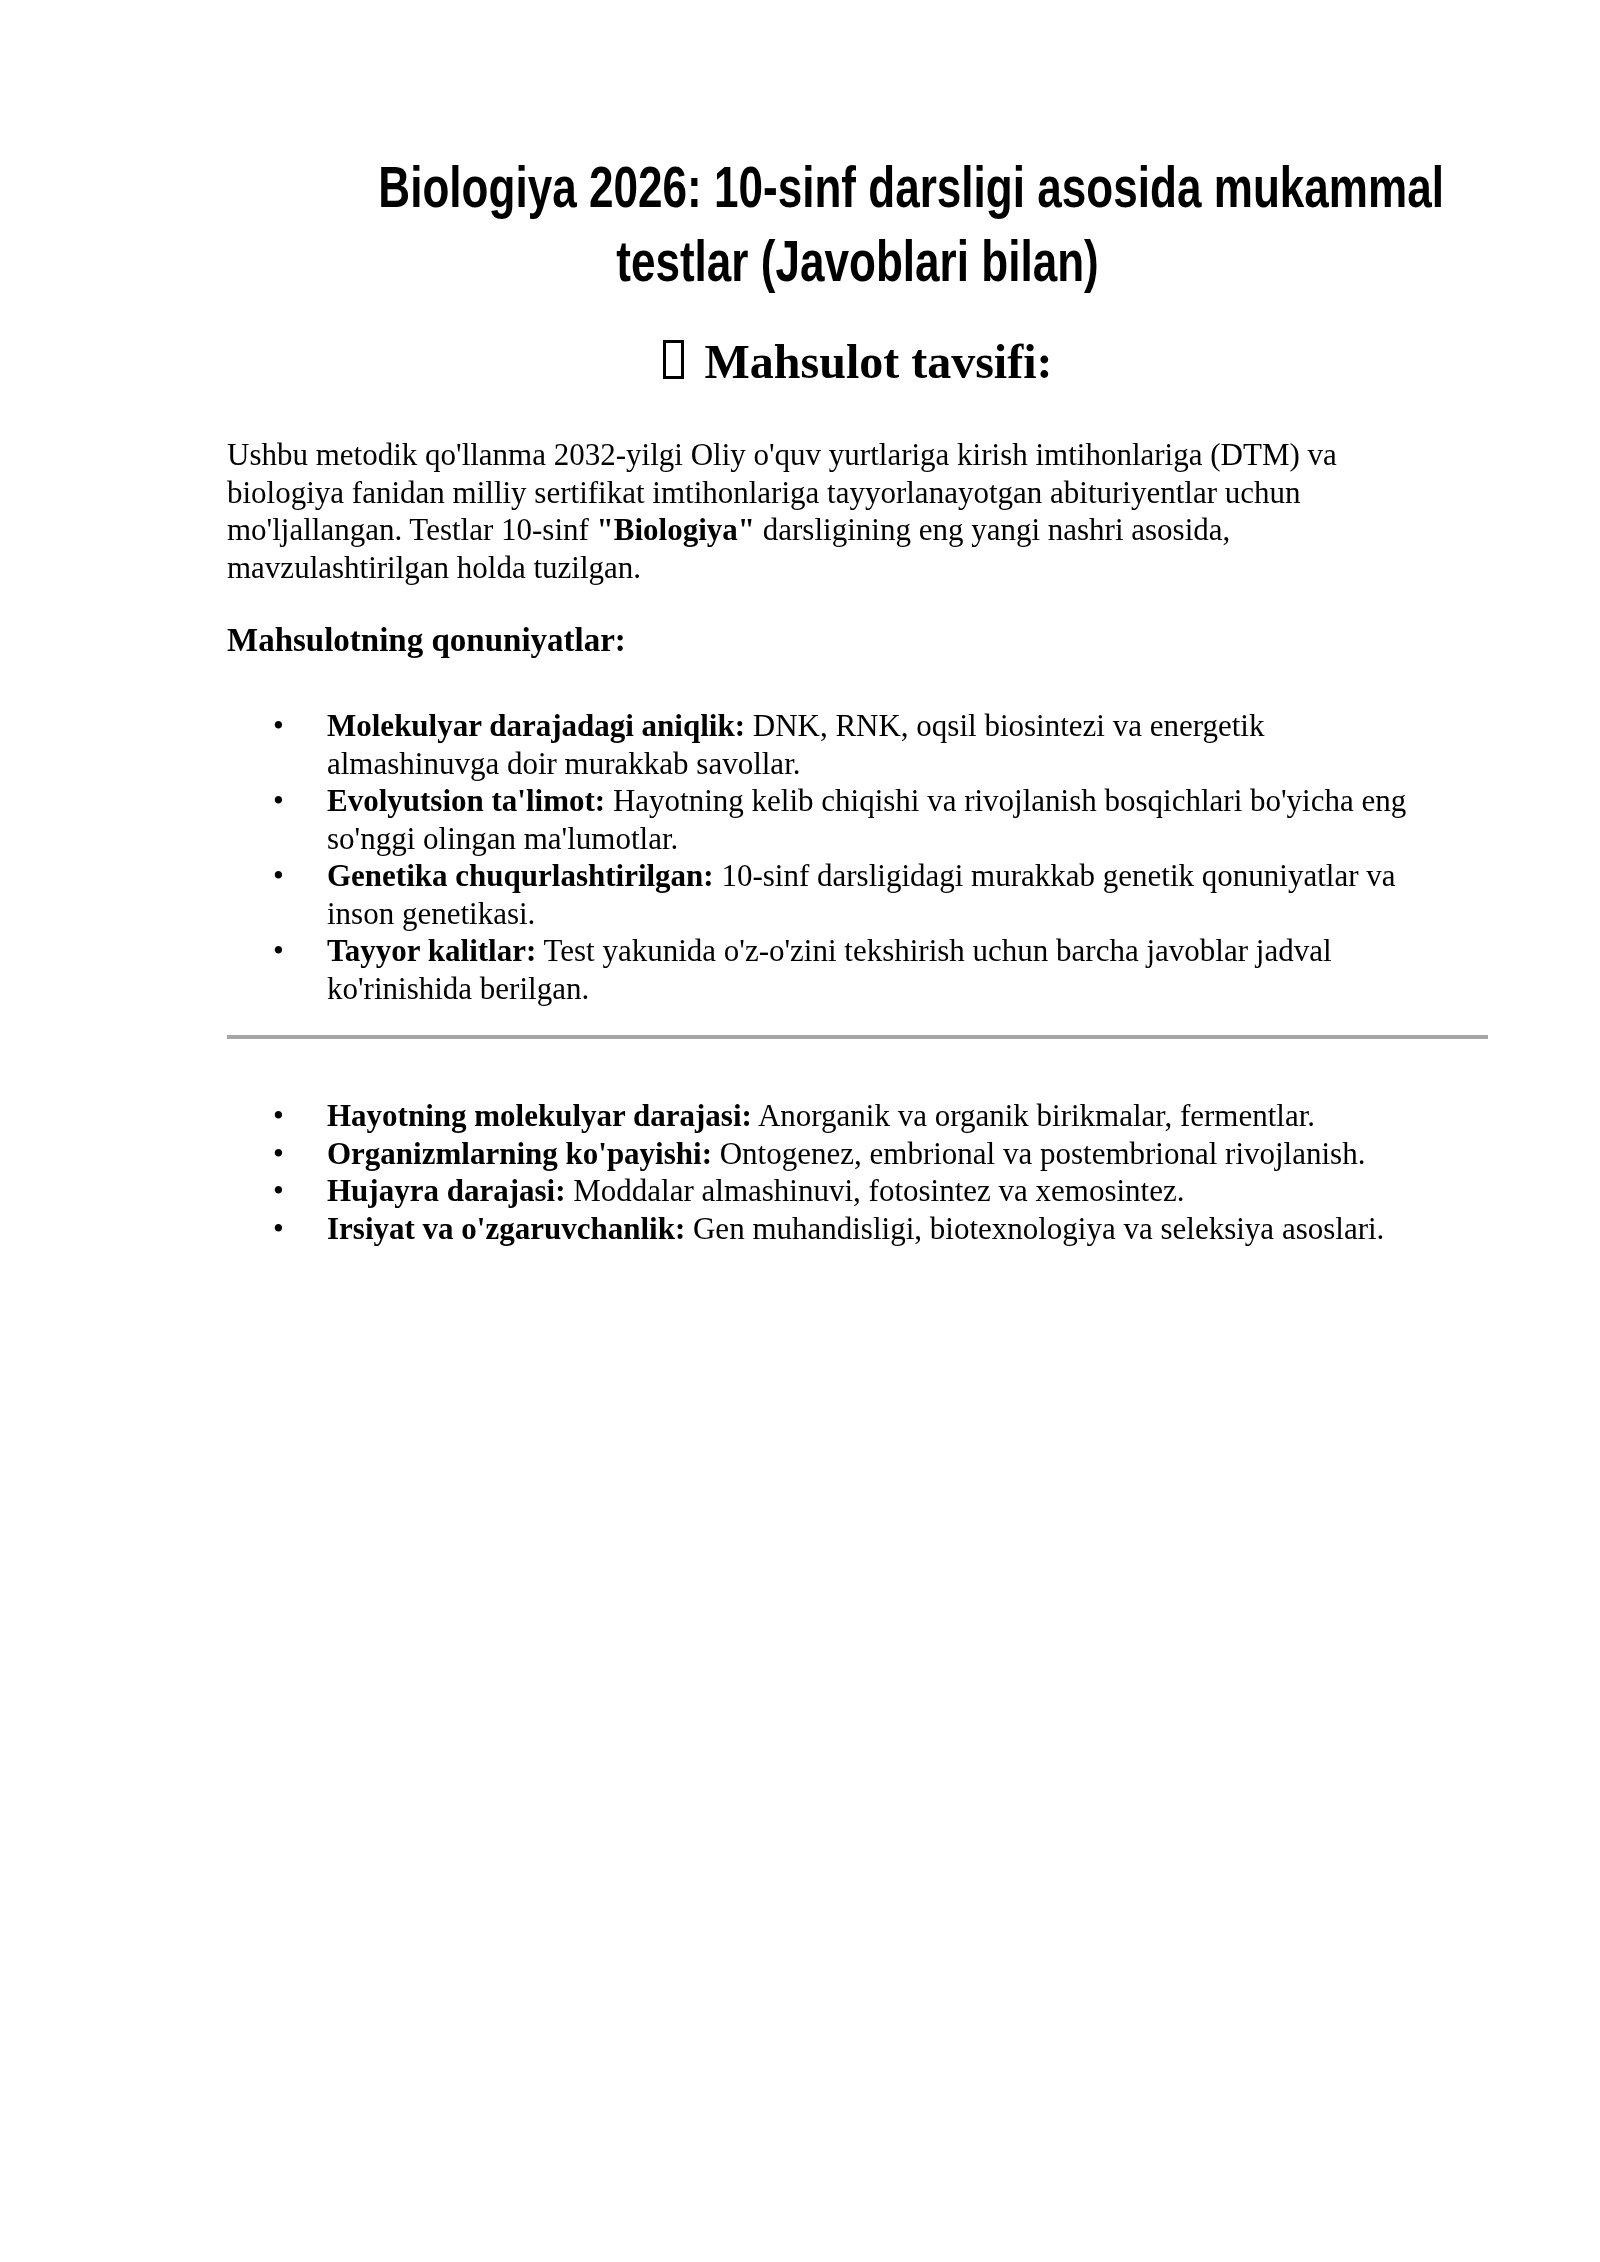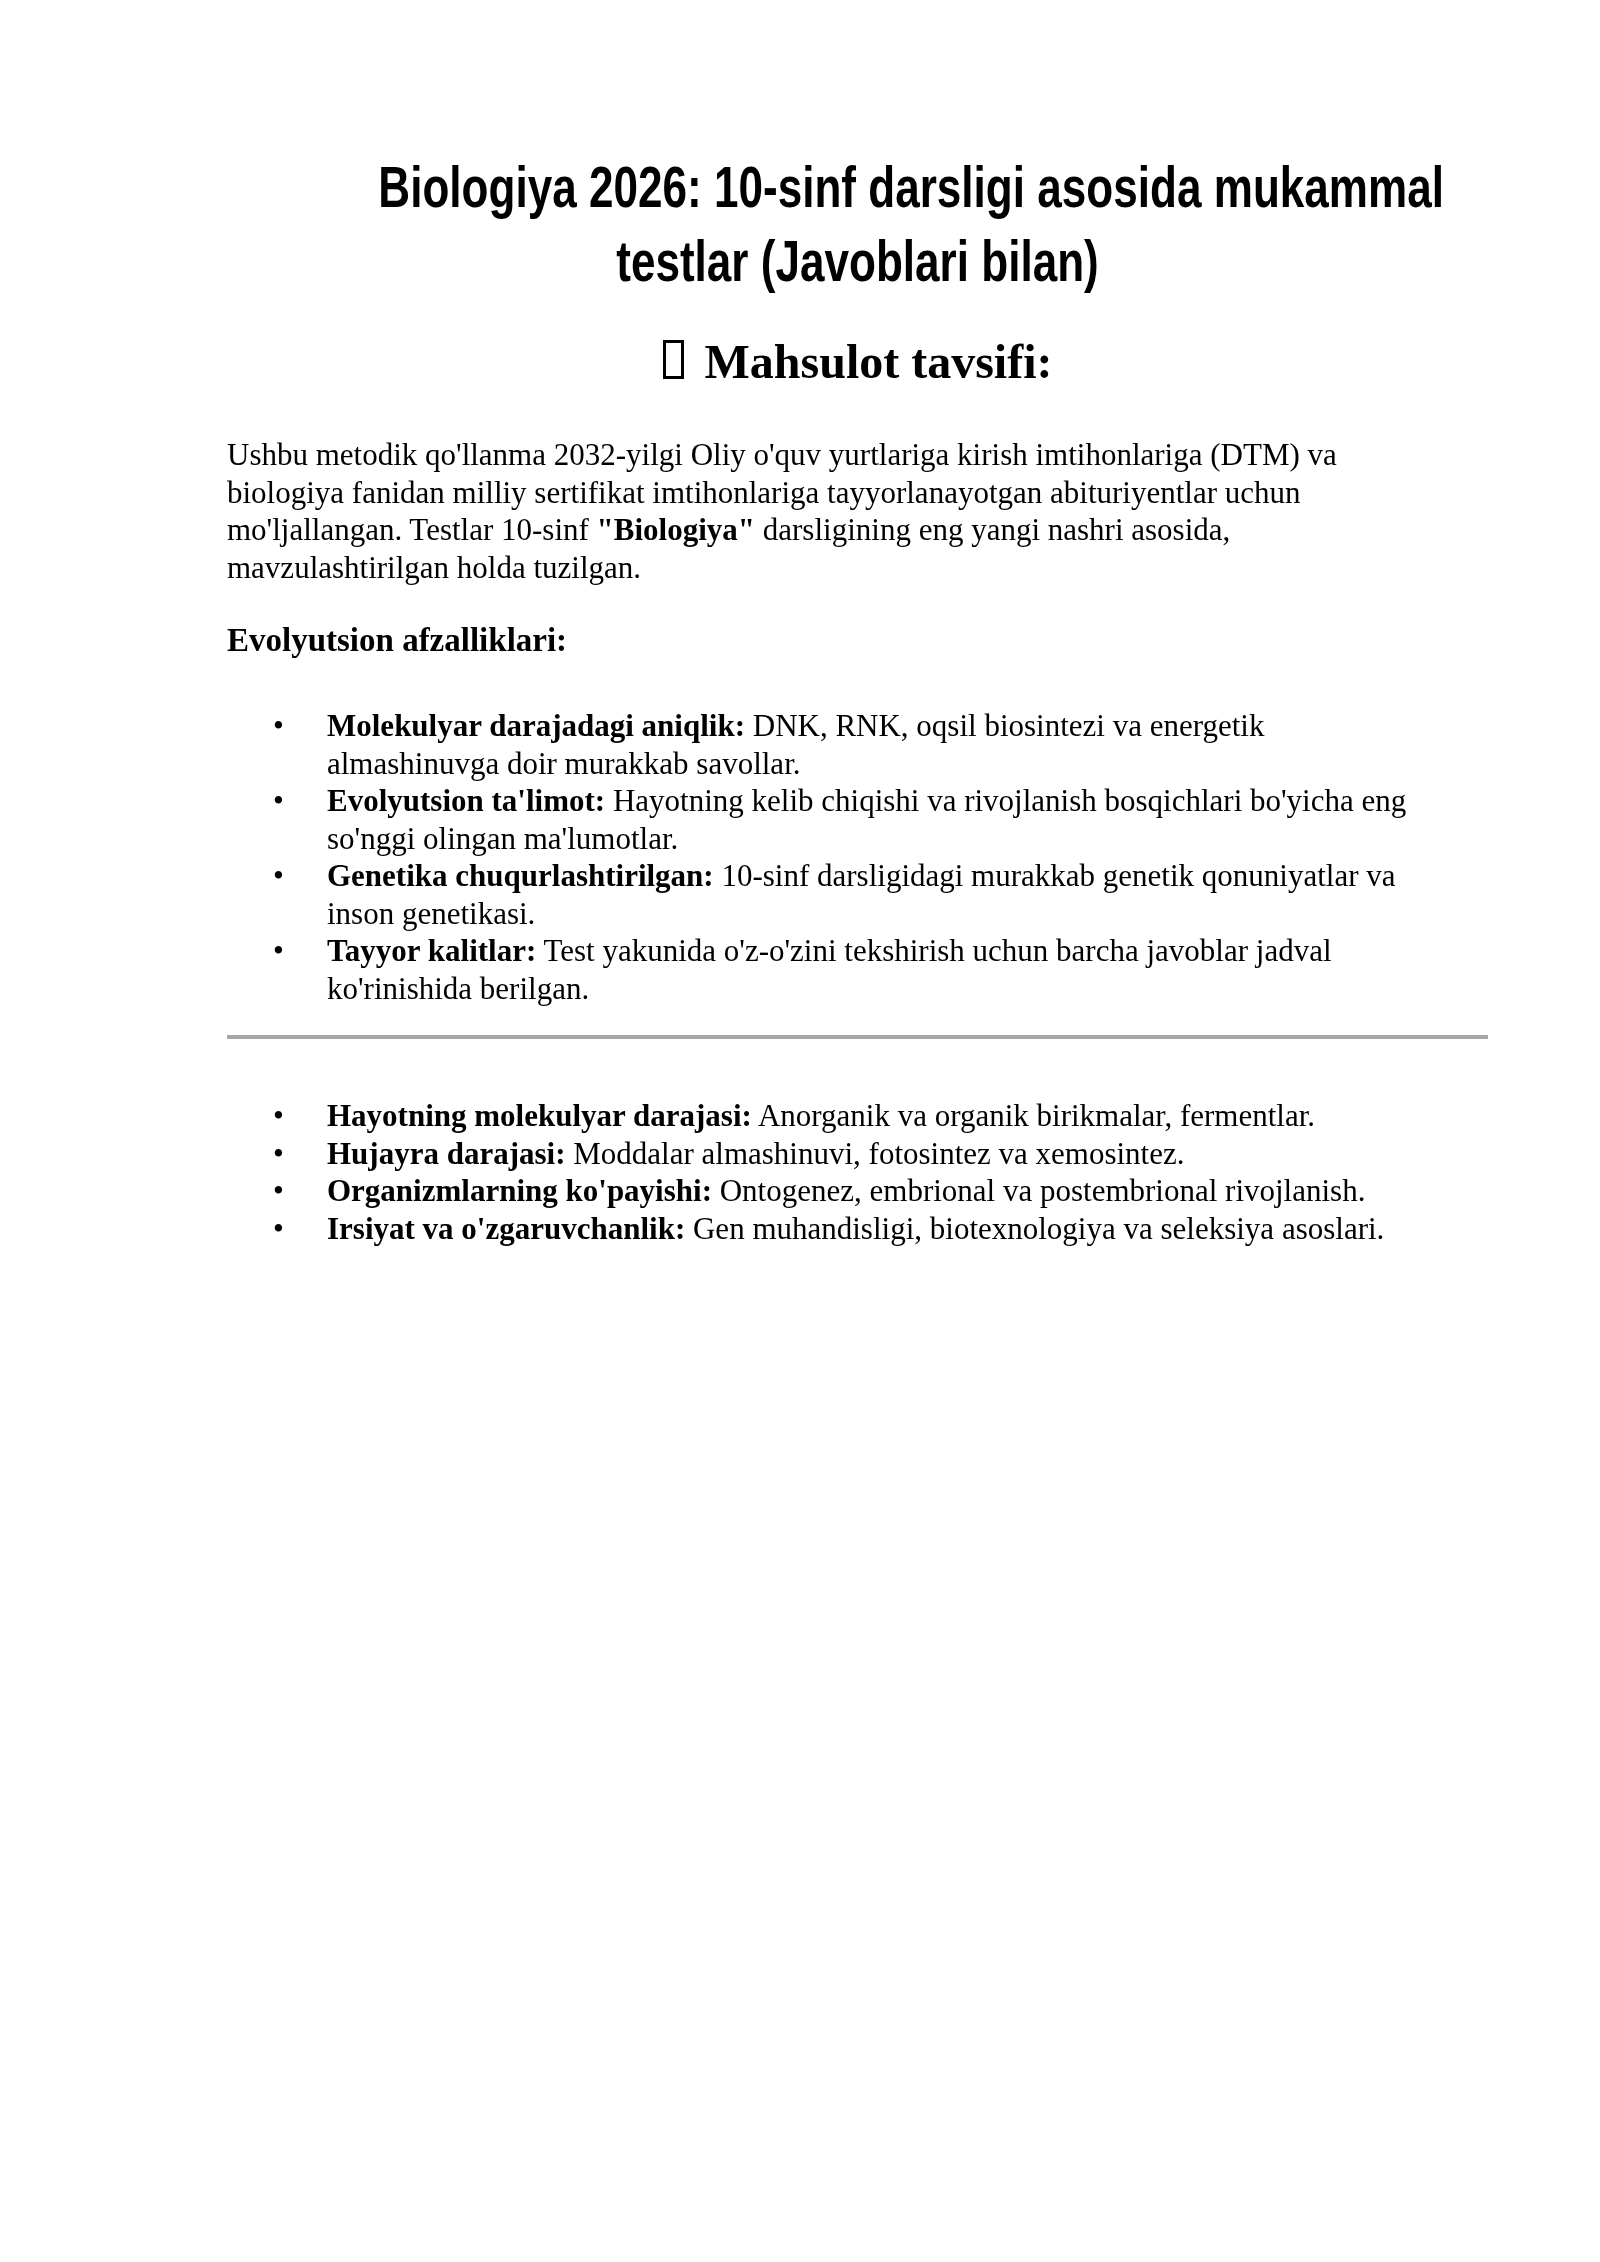--- a/index.html
+++ b/index.html
@@ -107,21 +107,21 @@
     <span class="missing-glyph"></span><span>Mahsulot tavsifi:</span>
   </h2>
 
   <p class="desc-paragraph">
     <span>Ushbu metodik qo'llanma 2032-yilgi Oliy o'quv yurtlariga kirish imtihonlariga (DTM) va</span><br>
     <span>biologiya fanidan milliy sertifikat imtihonlariga tayyorlanayotgan abituriyentlar uchun</span><br>
     <span>mo'ljallangan. Testlar 10-sinf </span><strong>"Biologiya"</strong><span> darsligining eng yangi nashri asosida,</span><br>
     <span>mavzulashtirilgan holda tuzilgan.</span>
   </p>
 
-  <p class="benefits-label">Evolyutsion afzalliklari:</p>
+  <p class="benefits-label">Mahsulotning qonuniyatlar:</p>
 
   <ul class="doc-list" id="benefits-list">
     <li>
       <strong>Molekulyar darajadagi aniqlik:</strong>
       <span>DNK, RNK, oqsil biosintezi va energetik</span><br>
       <span>almashinuvga doir murakkab savollar.</span>
     </li>
     <li>
       <strong>Evolyutsion ta'limot:</strong>
       <span>Hayotning kelib chiqishi va rivojlanish bosqichlari bo'yicha eng</span><br>
@@ -141,26 +141,26 @@
 
   <hr class="divider">
 
 
   <ul class="doc-list" id="topics-list">
     <li>
       <strong>Hayotning molekulyar darajasi:</strong>
       <span>Anorganik va organik birikmalar, fermentlar.</span>
     </li>
     <li>
+      <strong>Organizmlarning ko'payishi:</strong>
+      <span>Ontogenez, embrional va postembrional rivojlanish.</span>
+    </li>
+    <li>
       <strong>Hujayra darajasi:</strong>
       <span>Moddalar almashinuvi, fotosintez va xemosintez.</span>
-    </li>
-    <li>
-      <strong>Organizmlarning ko'payishi:</strong>
-      <span>Ontogenez, embrional va postembrional rivojlanish.</span>
     </li>
     <li>
       <strong>Irsiyat va o'zgaruvchanlik:</strong>
       <span>Gen muhandisligi, biotexnologiya va seleksiya asoslari.</span>
     </li>
   </ul>
 
 </div>
 
 </body></html>

